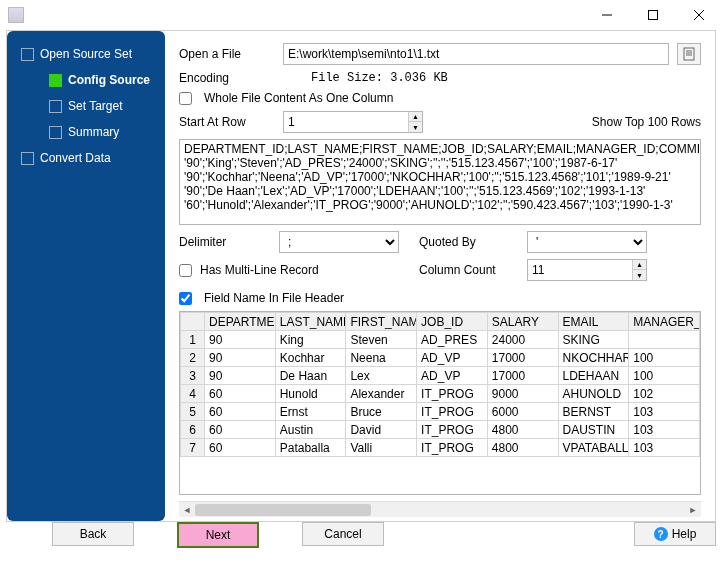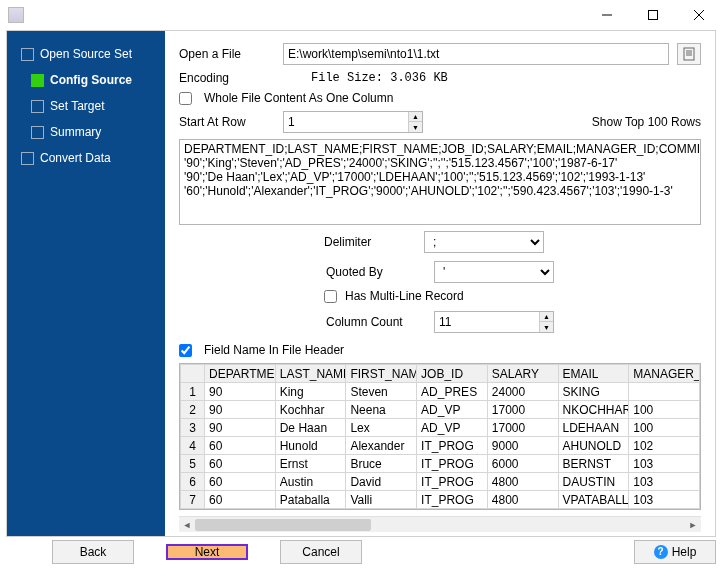--- a/index.html
+++ b/index.html
@@ -5,57 +5,57 @@
   * { box-sizing: border-box; margin: 0; padding: 0; font-family: "Segoe UI", Tahoma, sans-serif; font-size: 12px; }
   body { background: #fff; width: 722px; height: 572px; overflow: hidden; position: relative; }
   .window { width: 722px; height: 572px; background: #fff; position: relative; }
   .titlebar { height: 30px; background: #fff; display: flex; justify-content: space-between; align-items: center; padding: 0 0 0 8px; }
   .titlebar .app-icon { width: 16px; height: 16px; background: linear-gradient(#dde, #ccd); border: 1px solid #bbb; }
   .winbtns { display: flex; }
   .winbtn { width: 46px; height: 30px; display: flex; justify-content: center; align-items: center; }
   .winbtn svg { width: 10px; height: 10px; }
   .client { position: absolute; top: 30px; left: 6px; right: 6px; bottom: 6px; display: flex; flex-direction: column; }
   .content { flex: 1; display: flex; border: 1px solid #d0d0d0; }
-  .sidebar { width: 158px; background: #0a4a8a; color: #fff; padding-top: 10px; }
+  .sidebar { width: 158px; background: #0a4a8a; color: #fff; padding-top: 10px; border-radius: 6px; }
   .sb-item { display: flex; align-items: center; height: 26px; padding-left: 14px; gap: 6px; }
-  .sb-item.child { padding-left: 24px; }
+  .sb-item.child { padding-left: 42px; }
   .sb-box { width: 13px; height: 13px; border: 1px solid #9aaec4; background: #0a4a8a; }
   .sb-box.active { background: #32d00e; border-color: #32d00e; }
   .sb-label { color: #fff; }
   .sb-label.active { font-weight: 600; }
   .main { flex: 1; background: #fff; padding: 12px 14px 4px 14px; display: flex; flex-direction: column; gap: 6px; overflow: hidden; }
   .row { display: flex; align-items: center; gap: 8px; }
   .lbl { width: 96px; color: #000000; }
   input[type=text], select { border: 1px solid #b5b5b5; height: 22px; padding: 0 4px; background: #fff; font-size: 12px; }
   .file-in { flex: 1; }
   .icon-btn { width: 24px; height: 22px; border: 1px solid #b5b5b5; background: #f4f4f4; display: flex; justify-content: center; align-items: center; }
   .file-size { margin-left: 28px; font-family: Liberation Mono, monospace; }
   .chk { display: flex; align-items: center; gap: 12px; }
   .chk input { width: 13px; height: 13px; }
   .spin-wrap { position: relative; display: inline-flex; }
   .spin-wrap input { width: 140px; padding-right: 16px; }
   .spin-wrap.small input { width: 120px; }
   .spin-btns { position: absolute; right: 1px; top: 1px; width: 14px; display: flex; flex-direction: column; }
   .spin-btns span { width: 14px; height: 10px; display:flex; justify-content:center; align-items:center; font-size: 7px; background:#efefef; border-left:1px solid #ccc; }
   .spin-btns span:first-child { border-bottom:1px solid #ccc; }
   .preview-box { height: 86px; border: 1px solid #b5b5b5; overflow: auto; padding: 2px 4px; background: #fff; font-size: 12px; line-height: 14px; white-space: nowrap; }
-  .parse-row { display: flex; align-items: center; gap: 8px; flex-direction: column; }
+  .parse-row { display: flex; align-items: center; gap: 8px; }
   .parse-row .group1 { display: flex; align-items: center; gap: 8px; width: 232px;}
   .parse-row .group2 { display: flex; align-items: center; gap: 16px; flex:1; }
   .parse-row .lbl2 { width: 92px; }
   select.delim, select.quoted, input.quoted { width: 120px; }
   .grid-wrap { border: 1px solid #b5b5b5; flex: 1; overflow: auto; background: #fff; }
   table.grid { border-collapse: collapse; width: 100%; table-layout: fixed; font-size: 12px; }
   table.grid th, table.grid td { border: 1px solid #d6d6d6; padding: 1px 4px; height: 18px; text-align: left; overflow: hidden; white-space: nowrap; }
   table.grid th { background: #f0f0f0; font-weight: 400; }
   table.grid .rownum { width: 24px; text-align: center; background:#f0f0f0; }
-  .buttonbar { height: 44px; display: flex; align-items: center; justify-content: flex-start; gap: 32px; padding: 0 0 0 46px; }
+  .buttonbar { height: 44px; display: flex; align-items: flex-start; justify-content: flex-start; gap: 43px; padding: 0 0 0 46px; }
   .buttonbar .spacer { flex: 1; }
   .btn { width: 82px; height: 24px; background: #f2f2f2; border: 1px solid #bcbcbc; display: inline-flex; justify-content: center; align-items: center; }
-  .btn.primary { border: 2px solid #6d28d9; background:#fdba74; height:16px; }
+  .btn.primary { border: 2px solid #4d7c0f; background:#f9a8d4; height:26px; }
   .btn.help { display:inline-flex; align-items:center; gap:4px; }
   .help-icon { width:14px;height:14px;border-radius:50%;background:#1e90ff;color:#fff;display:inline-flex;justify-content:center;align-items:center;font-size:10px;font-weight:bold; }
   .toprow-right { margin-left:auto; }
   .scrollbar-decor { height:16px; background:#f0f0f0; border-top:1px solid #e0e0e0; display:flex; justify-content:space-between; }
   .scrollbar-decor span { width:16px; height:16px; display:flex;justify-content:center;align-items:center; font-size:9px; color:#666;}
   .scrollbar-track { flex:1; position:relative; }
   .scrollbar-thumb { position:absolute; left:0; top:2px; height:12px; width:36%; background:#cfcfcf; border-radius:2px; }
   .hidden-scroll { scrollbar-width: thin; }
 </style>
 </head>
@@ -142,20 +142,21 @@
                 <span>▲</span>
                 <span>▼</span>
               </div>
           </div>
           <span class="toprow-right">Show Top 100 Rows</span>
         </div>
 
         <div class="preview-box hidden-scroll" id="preview">
             <div>DEPARTMENT_ID;LAST_NAME;FIRST_NAME;JOB_ID;SALARY;EMAIL;MANAGER_ID;COMMISSION_</div>
             <div>'90';'King';'Steven';'AD_PRES';'24000';'SKING';'';'';'515.123.4567';'100';'1987-6-17'</div>
+            <div>'90';'Kochhar';'Neena';'AD_VP';'17000';'NKOCHHAR';'100';'';'515.123.4568';'101';'1989-9-21'</div>
             <div>'90';'De Haan';'Lex';'AD_VP';'17000';'LDEHAAN';'100';'';'515.123.4569';'102';'1993-1-13'</div>
             <div>'60';'Hunold';'Alexander';'IT_PROG';'9000';'AHUNOLD';'102';'';'590.423.4567';'103';'1990-1-3'</div>
           </div>
 
         <div class="parse-row">
           <div class="group1">
             <span class="lbl2">Delimiter</span>
             <select class="delim"><option>;</option></select>
           </div>
           <div class="group2">

